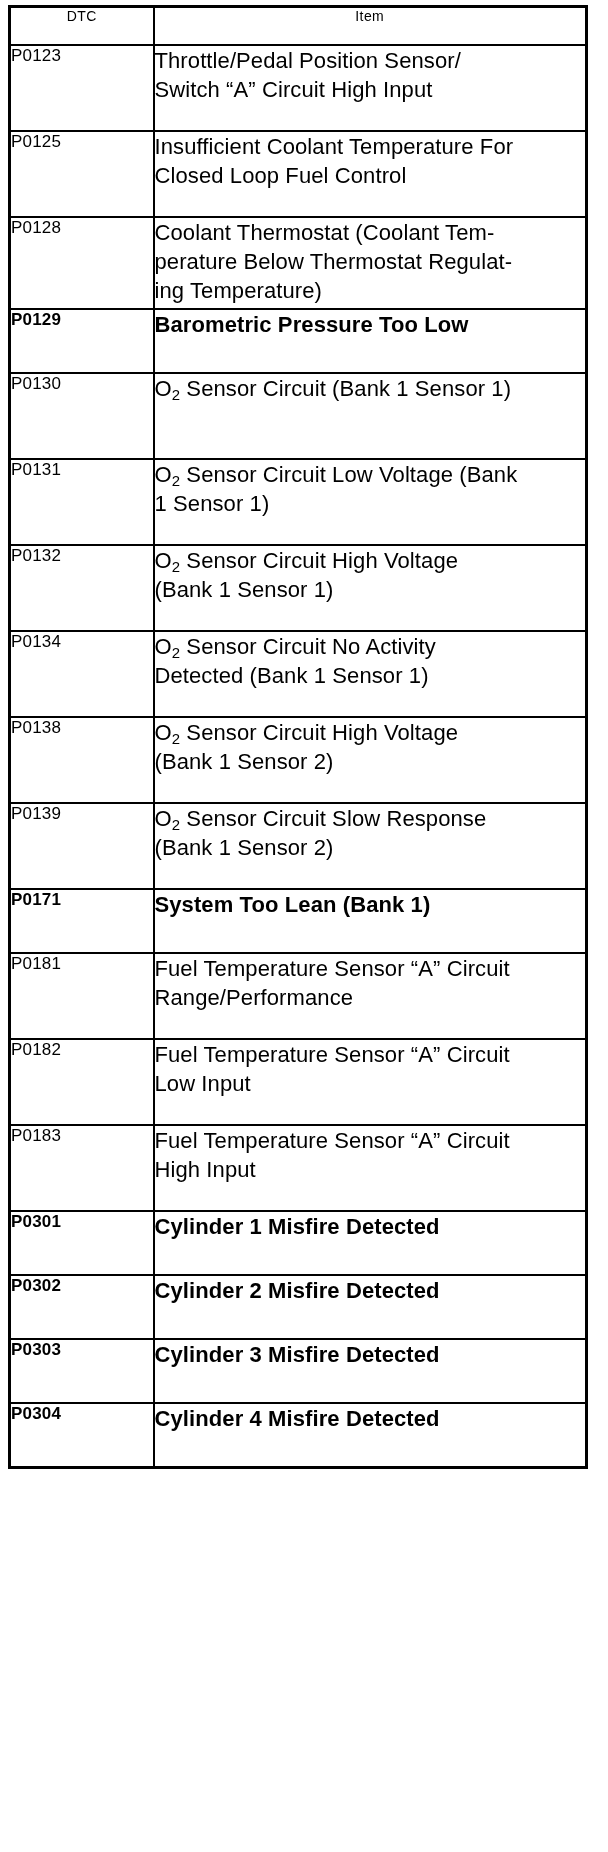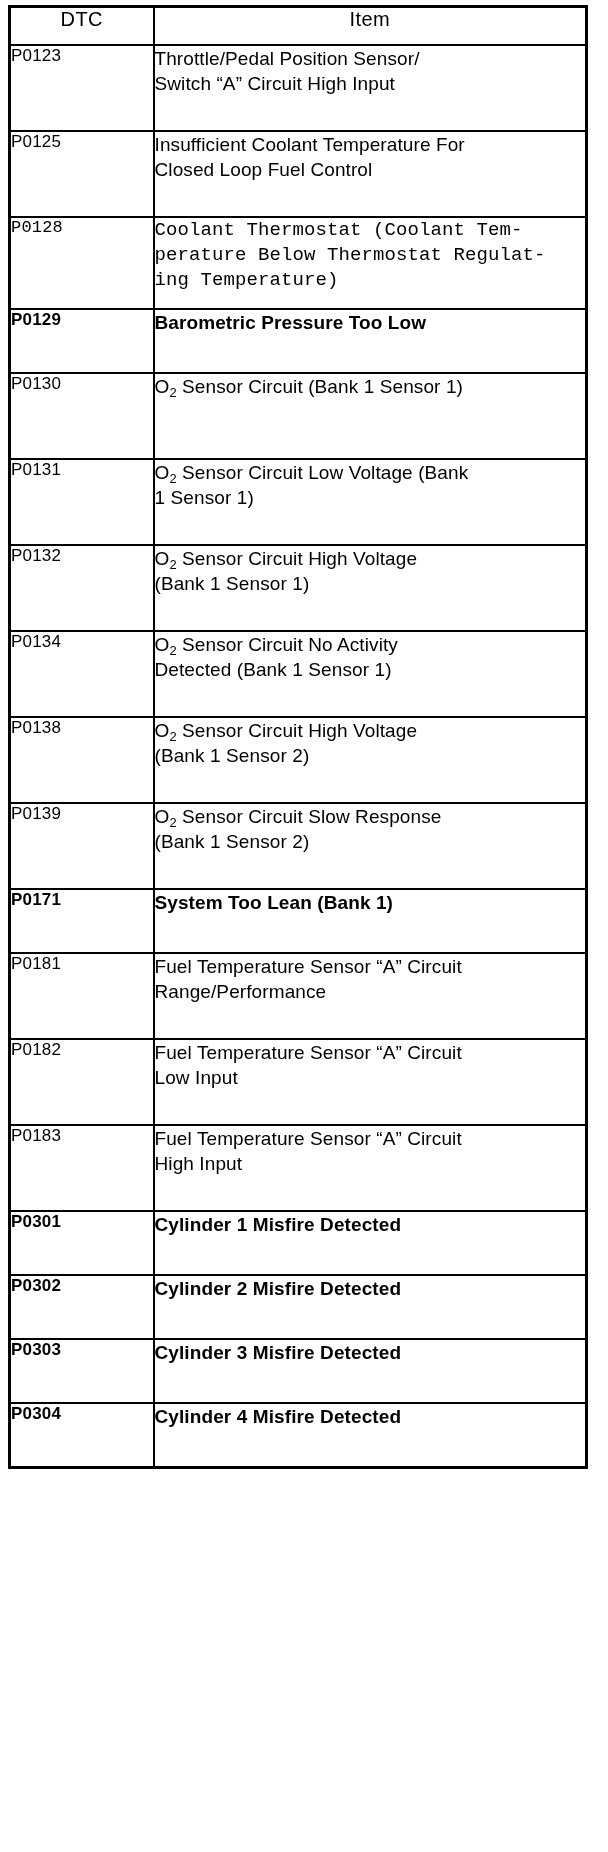--- a/index.html
+++ b/index.html
@@ -42,49 +42,49 @@
   }
   
   #dtc-table {
     border: 3px solid #000000;
   }
 
   thead th {
     height: 36px;
     vertical-align: middle;
     font-weight: normal;
-    font-size: 20px;
+    font-size: 14px;
     letter-spacing: 0.4px;
   }
   thead th.th-dtc { border-bottom: 3px solid #000000; }
   thead th.th-item { border-bottom: 3px solid #000000; }
 
   td.cell-dtc {
     font-size: 17px;
     padding: 7px 0 0 9px;
     white-space: nowrap;
     letter-spacing: 0.2px;
   }
   td.cell-item {
-    font-size: 19px;
+    font-size: 22px;
     padding: 7px 6px 0 9px;
     line-height: 1.32;
     letter-spacing: 0.1px;
   }
   td .line { display: block; white-space: nowrap; }
   sub {
     font-size: 0.68em;
     vertical-align: baseline;
     position: relative;
     top: 0.28em;
   }
   tbody tr { }
   tbody tr.h1 td { height: 62px; font-weight: bold; }
   tbody tr.h2 td { height: 84px; }
-  tbody tr.h3 td { height: 90px; font-family: Liberation Mono, monospace; }
+  tbody tr.h3 td { height: 90px; }
   tbody tr:last-child td { border-bottom: 3px solid #000000; }
 </style>
 </head>
 <body>
 
 <div id="page">
   <table id="dtc-table">
     <colgroup>
       <col class="col-dtc">
       <col class="col-item">

